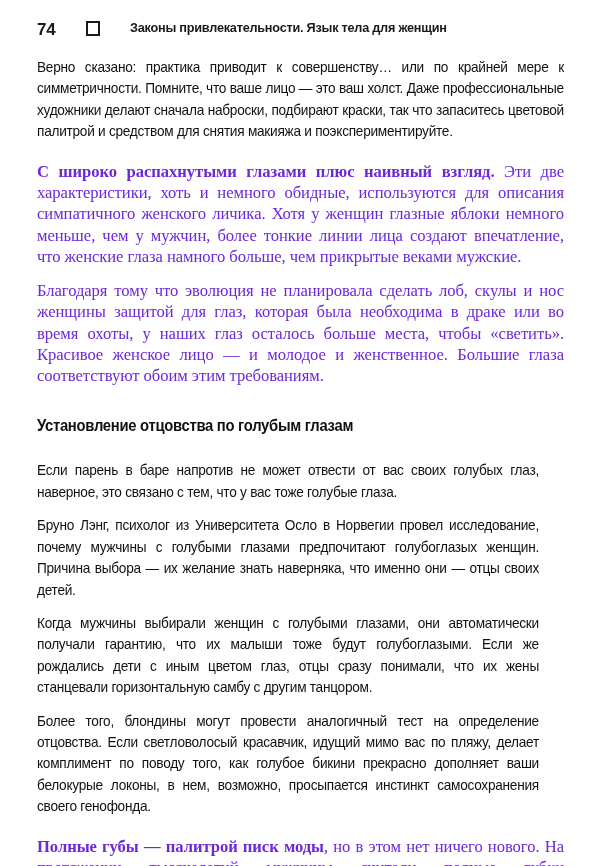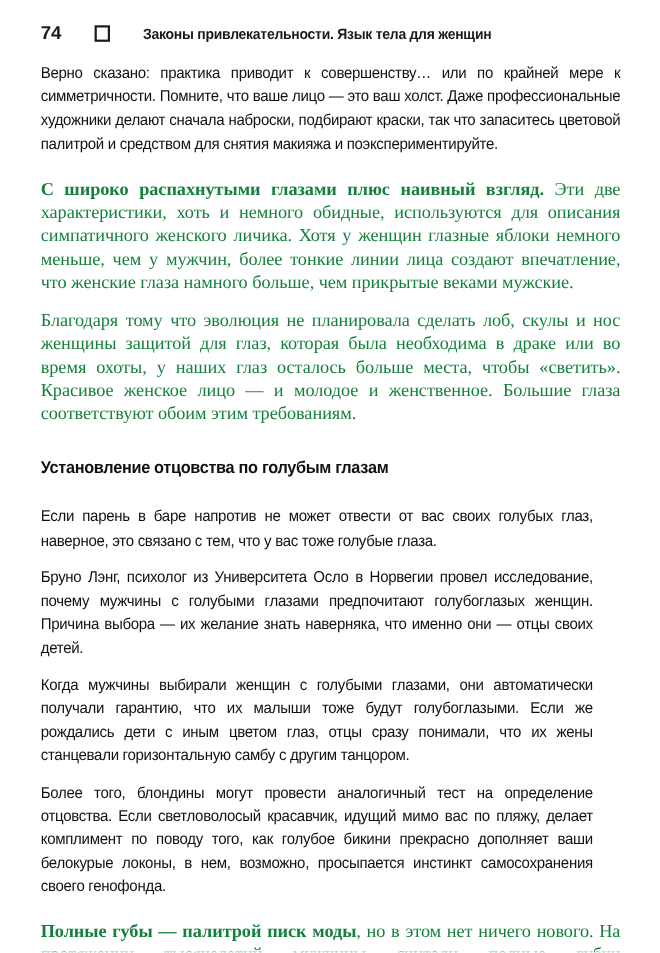--- a/index.html
+++ b/index.html
@@ -16,21 +16,21 @@
     color: #000000;
     -webkit-font-smoothing: antialiased;
   }
 
   
   .running-head {
     position: absolute;
     left: 37px;
     top: 20px;
     display: flex;
-    align-items: center;
+    align-items: flex-start;
     white-space: nowrap;
     gap: 12px;
   }
   .folio {
     font-family: "Liberation Sans", sans-serif;
     font-weight: bold;
     font-size: 17px;
     letter-spacing: -0.2px;
     color: #1a1a1a;
   }
@@ -77,21 +77,21 @@
     width: 104.7%;
     hyphens: manual;
   }
 
   
   .p-serif {
     font-family: "Liberation Serif", serif;
     font-size: 16.6px;
     line-height: 21.3px;
     text-align: justify;
-    color: #15803d;
+    color: #6d28d9;
     letter-spacing: -0.05px;
     hyphens: manual;
   }
   .p-serif b, .lead-serif {
     font-weight: bold;
   }
 
   
   .heading {
     font-family: "Liberation Sans", sans-serif;

